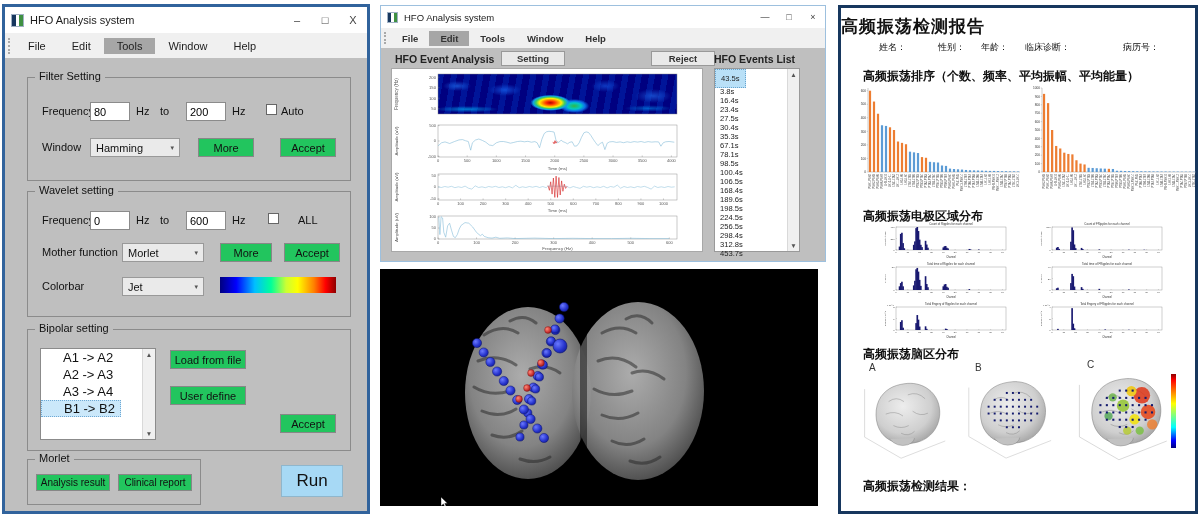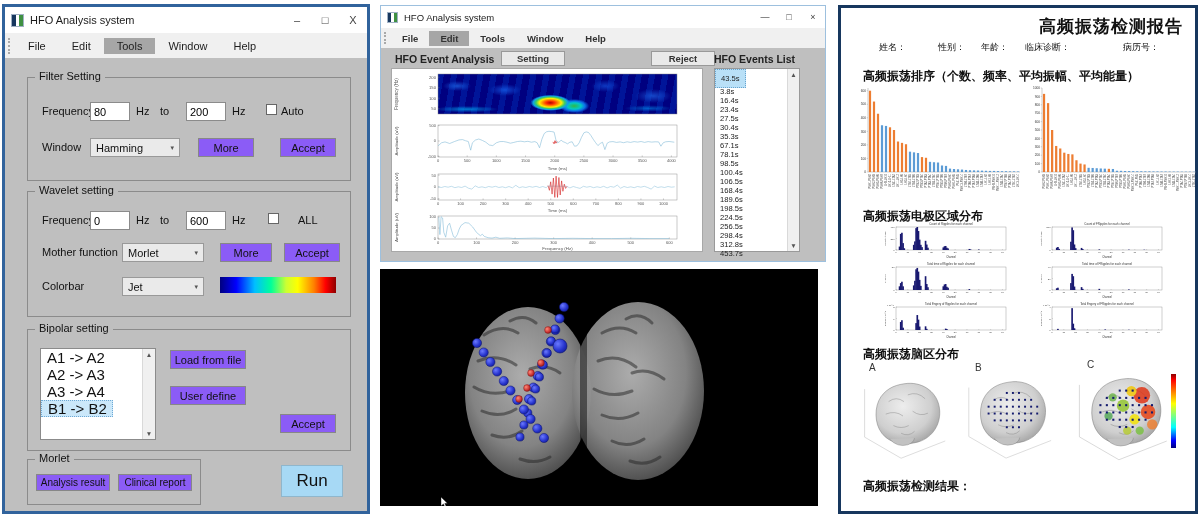--- a/index.html
+++ b/index.html
@@ -18,27 +18,27 @@
   .mi.active{background:#a6a6a6}
   
   .group{position:absolute;border:1px solid #8b8b8b}
   .legend{position:absolute;top:-8px;left:7px;background:#bfbfbf;padding:0 4px;font-size:11px;color:#111;white-space:nowrap}
   .lbl{position:absolute;font-size:11px;color:#111;white-space:nowrap}
   .inp{position:absolute;border:1px solid #8b8b8b;background:#fff;font-size:11px;height:19px;
     box-sizing:border-box;padding:0 3px;font-family:"Liberation Sans",sans-serif}
   .sel{position:absolute;height:19px;background:#eaeaea;border:1px solid #999;font-size:11px;
     display:flex;align-items:center;padding:0 5px;box-sizing:border-box;color:#111}
   .sel .tri{margin-left:auto;font-size:7px;color:#555}
-  .btn{position:absolute;height:19px;background:#8b5cf6;border:1px solid #878787;font-size:11px;color:#111;
+  .btn{position:absolute;height:19px;background:#22c55e;border:1px solid #878787;font-size:11px;color:#111;
     display:flex;align-items:center;justify-content:center;box-sizing:border-box;white-space:nowrap}
   .cb{position:absolute;width:11px;height:11px;border:1px solid #666;background:#fff;box-sizing:border-box}
   .jetbar{position:absolute;height:16px;
     background:linear-gradient(90deg,#00007f,#0000ff 14%,#00bfff 30%,#00ff99 44%,#ccff33 57%,#ffff00 67%,#ff8000 81%,#ff0000 91%,#8d0000)}
   .listbox{position:absolute;background:#fff;border:1px solid #8b8b8b;box-sizing:border-box;overflow:hidden}
-  .li{height:17px;line-height:17px;padding-left:6px;font-size:15px;color:#111;box-sizing:border-box}
+  .li{height:17px;line-height:17px;padding-left:22px;font-size:13px;color:#111;box-sizing:border-box}
   .li.sel{background:#cbe8fa;border:1px dotted #6fa9d4}
   .sbar{position:absolute;right:0;top:0;bottom:0;width:13px;background:#f0f0f0;border-left:1px solid #d9d9d9;
     display:flex;flex-direction:column;justify-content:space-between;align-items:center;box-sizing:border-box}
   .sbar .ar{font-size:6.5px;color:#555;padding:2px 0}
   .runbtn{position:absolute;background:#a7d9f5;border:1px solid #8fb6cc;color:#111;font-size:17px;
     display:flex;align-items:center;justify-content:center;box-sizing:border-box}
   
   #win-mid{border:1px solid #9dc0de}
   #win-mid .titlebar{font-size:9.5px}
   #win-mid .wc span{width:24px;font-size:9px}
@@ -59,21 +59,21 @@
     repeating-linear-gradient(100deg,rgba(0,60,200,.35) 0 6px,rgba(0,0,140,0) 6px 13px),
     #000080}
   #events-list{position:absolute;background:#fff;border:1px solid #999;box-sizing:border-box}
   #events-items{position:absolute;left:0;top:0;right:12px;bottom:0;display:grid;grid-auto-rows:1fr}
   .ev{font-size:7.6px;color:#222;padding-left:5px;display:flex;align-items:center;box-sizing:border-box}
   .ev.sel{background:#b9e0f7;border:1px dotted #68a4cf}
   
   #brain-box{position:absolute;background:#000}
   
   #report{position:absolute;background:#fff;border:3px solid #17375e;box-sizing:border-box;color:#111}
-  #report-title{position:absolute;left:0;right:12px;top:7px;text-align:right;font-size:17px;font-weight:bold;letter-spacing:1px}
+  #report-title{position:absolute;left:0;right:6px;top:7px;text-align:left;font-size:17px;font-weight:bold;letter-spacing:1px}
   .rfield{position:absolute;font-size:9px;top:33px;white-space:nowrap}
   .rh{position:absolute;font-size:12px;font-weight:bold;white-space:nowrap}
   .blbl{position:absolute;font-size:10px;color:#333}
   .vjet{position:absolute;width:5px;
     background:linear-gradient(#8d0000,#ff0000 8%,#ff8000 24%,#ffff00 40%,#80ff80 56%,#00ffff 72%,#0000ff 90%,#00007f)}
 </style>
 </head>
 <body>
 
 <div class="win" id="win-left" style="left:2px;top:4px;width:368px;height:510px;border:3px solid #31639c">

